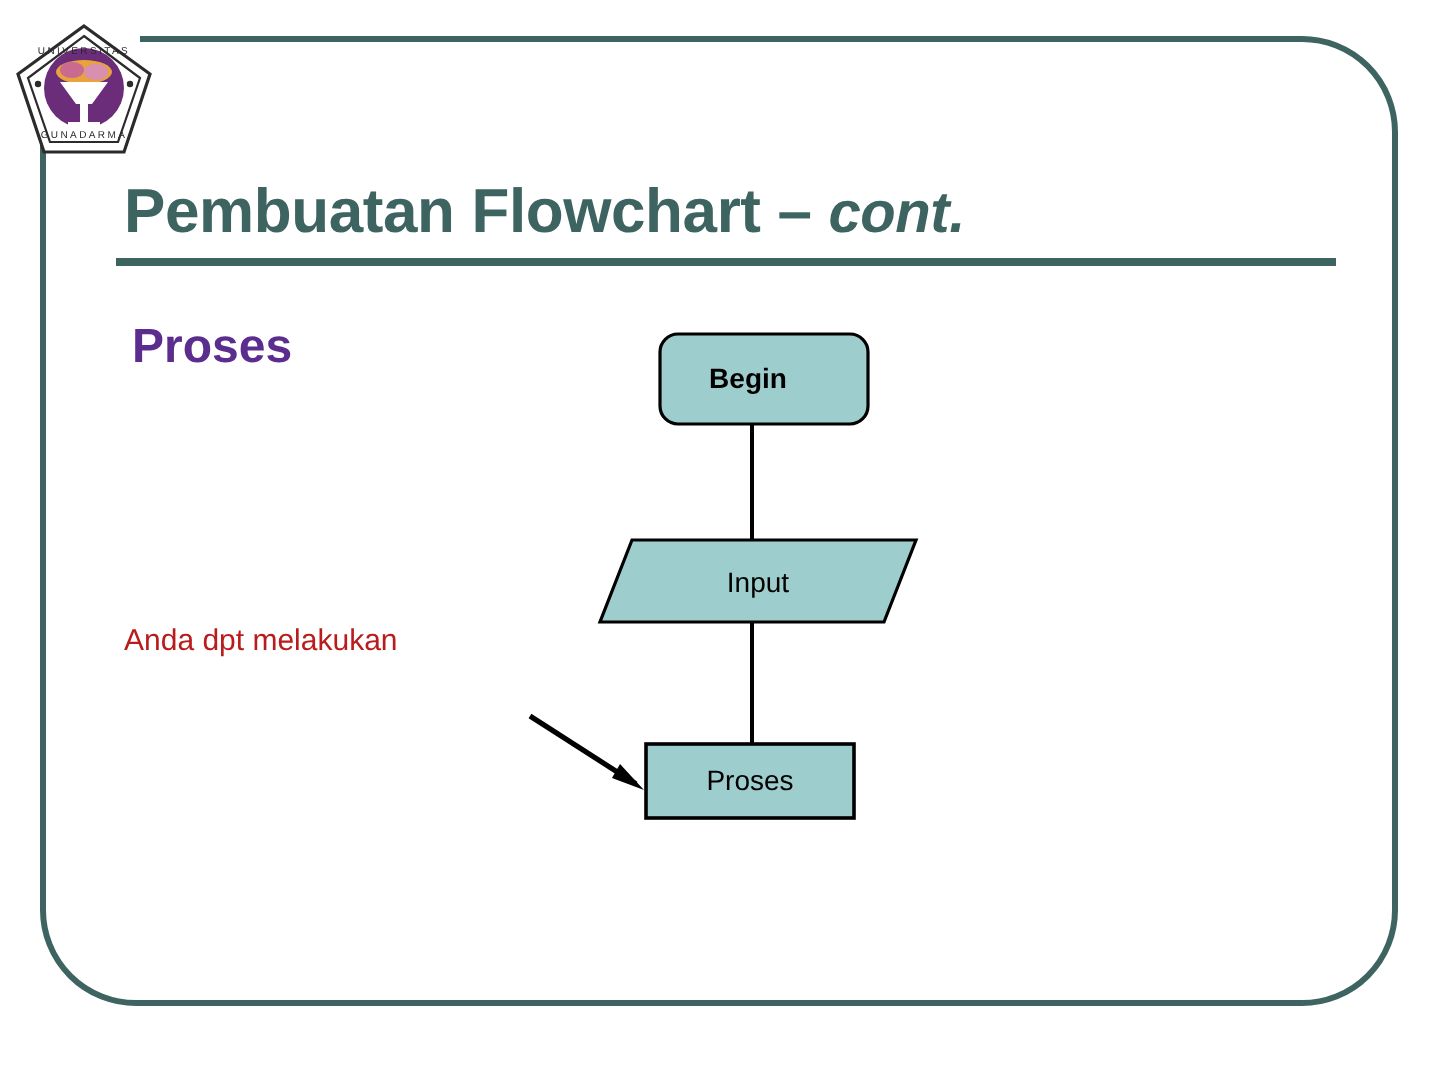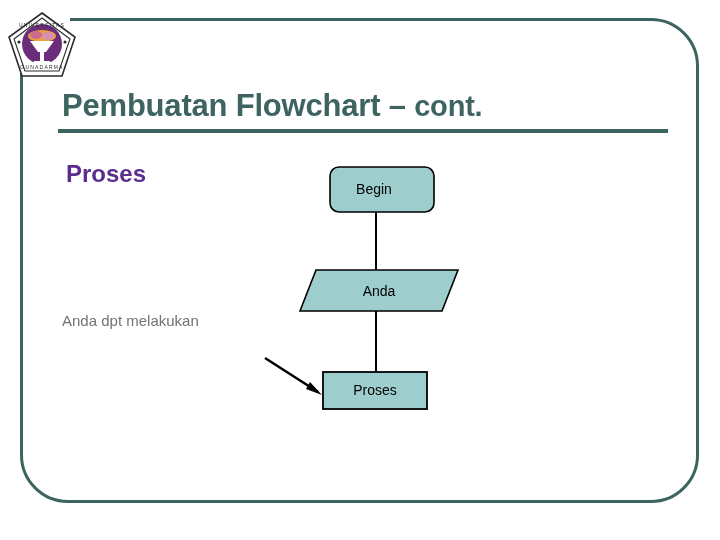--- a/index.html
+++ b/index.html
@@ -58,20 +58,21 @@
     left: 62px;
     top: 88px;
     width: 620px;
     font-size: 31px;
     font-weight: bold;
     color: #3d6460;
     letter-spacing: -0.2px;
     white-space: nowrap;
   }
   .title .cont {
+    font-style: italic;
     font-size: 29px;
     text-align: right;
   }
   .title-rule {
     position: absolute;
     left: 58px;
     top: 129px;
     width: 610px;
     height: 4px;
     background: #3d6460;
@@ -88,35 +89,35 @@
   }
 
   
   .note {
     position: absolute;
     left: 62px;
     top: 310px;
     width: 250px;
     font-size: 15px;
     line-height: 21px;
-    color: #737373;
+    color: #b91c1c;
   }
   .note div { white-space: nowrap; }
 
   
   .flow { position: absolute; left: 0; top: 0; width: 720px; height: 540px; }
 
   .node-label {
     position: absolute;
     font-size: 14px;
     color: #000000;
     text-align: center;
     pointer-events: none;
   }
-  .lbl-begin { left: 330px; top: 181px; width: 88px; }
+  .lbl-begin { left: 330px; top: 181px; width: 88px; font-weight: bold; }
   .lbl-input { left: 300px; top: 283px; width: 158px; }
   .lbl-proses{ left: 323px; top: 382px; width: 104px; }
 </style>
 </head>
 <body>
 
 <div id="slide">
 
   <div class="frame"></div>
   <div class="frame-notch"></div>
@@ -156,16 +157,16 @@
     <polygon points="322,395 306,389 310,382" fill="#000000"></polygon>
 
     <rect x="330" y="167" width="104" height="45" rx="9" ry="9" fill="#9ecdcd" stroke="#000000" stroke-width="1.6"></rect>
 
     <polygon points="316,270 458,270 442,311 300,311" fill="#9ecdcd" stroke="#000000" stroke-width="1.6"></polygon>
 
     <rect x="323" y="372" width="104" height="37" fill="#9ecdcd" stroke="#000000" stroke-width="1.8"></rect>
   </svg>
 
   <div class="node-label lbl-begin">Begin</div>
-  <div class="node-label lbl-input">Anda</div>
+  <div class="node-label lbl-input">Input</div>
   <div class="node-label lbl-proses">Proses</div>
 
 </div>
 
 </body></html>

